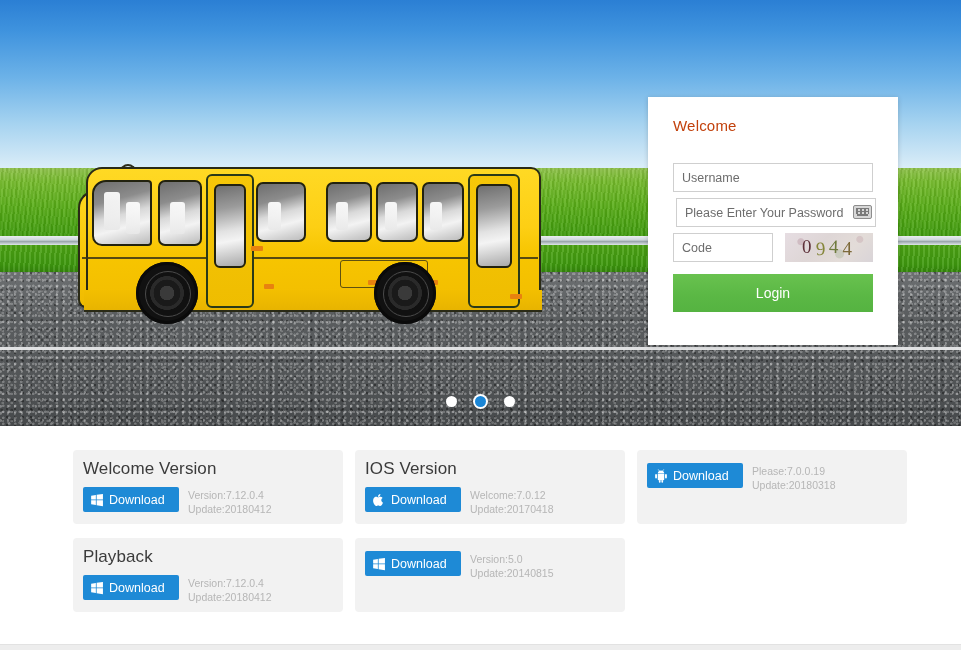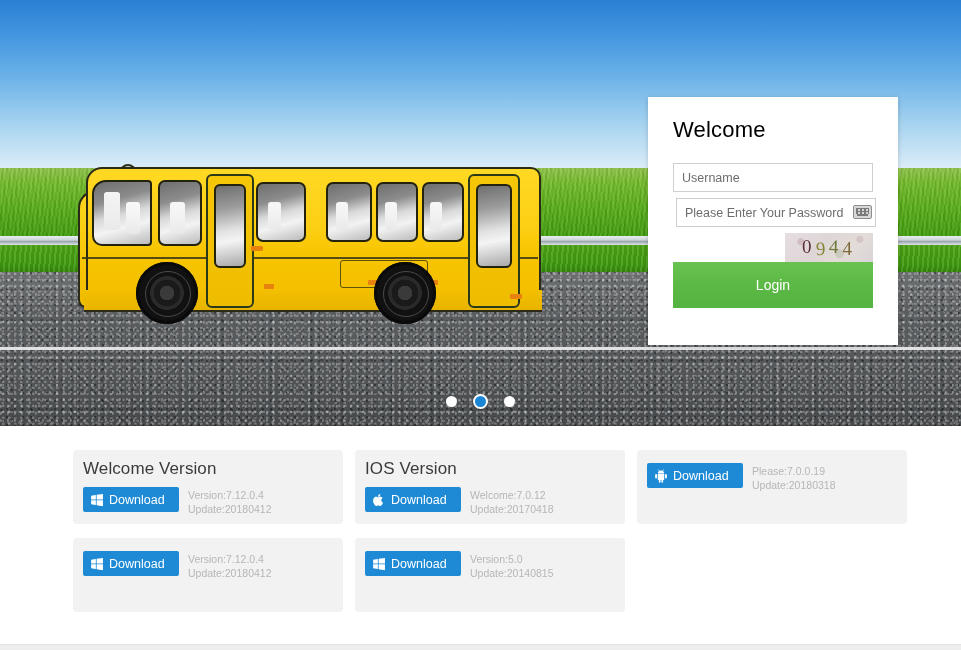--- a/index.html
+++ b/index.html
@@ -210,22 +210,22 @@
   #login-card {
     position: absolute;
     left: 648px; top: 97px;
     width: 250px; height: 248px;
     background: #ffffff;
     box-shadow: 0 1px 5px rgba(0,0,0,.18);
   }
   #welcome-title {
     position: absolute;
     left: 25px; top: 20px;
-    font-size: 22px;
-    color: #000000;
+    font-size: 15px;
+    color: #c2410c;
     letter-spacing: .2px;
   }
   .field {
     position: absolute;
     border: 1px solid #cfcfcf;
     background: #fff;
     height: 29px;
     font-size: 12.5px;
     color: #595959;
     padding: 0 8px;
@@ -274,22 +274,22 @@
     justify-content: center;
     overflow: hidden;
   }
   #captcha span { display: inline-block; }
   #captcha .c0 { color: #5d3038; transform: translateY(-1px); }
   #captcha .c1 { color: #85863a; transform: translateY(1px) rotate(-3deg); }
   #captcha .c2 { color: #6e7a3c; transform: translateY(-1px) rotate(2deg); }
   #captcha .c3 { color: #7d6a3a; transform: translateY(1px); }
   #login-button {
     position: absolute;
-    left: 25px; top: 165px;
-    width: 200px; height: 46px;
+    left: 25px; top: 177px;
+    width: 200px; height: 38px;
     background: linear-gradient(to bottom, #69c24f 0%, #5bb845 55%, #55b341 100%);
     border: none;
     color: #ffffff;
     font-size: 14px;
     font-family: "Liberation Sans", sans-serif;
     cursor: pointer;
   }
 
   
   #carousel-dots {
@@ -446,20 +446,21 @@
       <input id="username-field" class="field" type="text" placeholder="Username" style="">
 
       <div id="password-wrap">
         <input id="password-field" class="field" type="text" placeholder="Please Enter Your Password" style="">
         <div id="keyboard-icon">
           <i></i>
             <b></b>
         </div>
       </div>
 
+      <input id="code-field" class="field" type="text" placeholder="Code" style="">
 
       <div id="captcha">
         <span class="c0">0</span>
         <span class="c1">9</span>
         <span class="c2">4</span>
         <span class="c3">4</span>
       </div>
 
       <button id="login-button">Login</button>
     </div>
@@ -521,20 +522,21 @@
                 </svg></span>
               <span>Download</span>
             </button>
             <div class="meta">
               <div>Please:7.0.0.19</div>
               <div>Update:20180318</div>
             </div>
           </div>
         </div>
         <div class="card">
+          <div class="card-title">Playback</div>
           <div class="card-row">
             <button class="dl-button">
               <span class="dl-icon"><svg viewBox="0 0 16 16" width="14" height="14">
                   <path fill="#ffffff" d="M1.3 3.2 6.7 2.3v5.2H1.3z"></path>
                   <path fill="#ffffff" d="M7.6 2.1 14.8 1v6.5H7.6z"></path>
                   <path fill="#ffffff" d="M1.3 8.4h5.4v5.2L1.3 12.8z"></path>
                   <path fill="#ffffff" d="M7.6 8.4h7.2V15L7.6 13.9z"></path>
                 </svg></span>
               <span>Download</span>
             </button>

